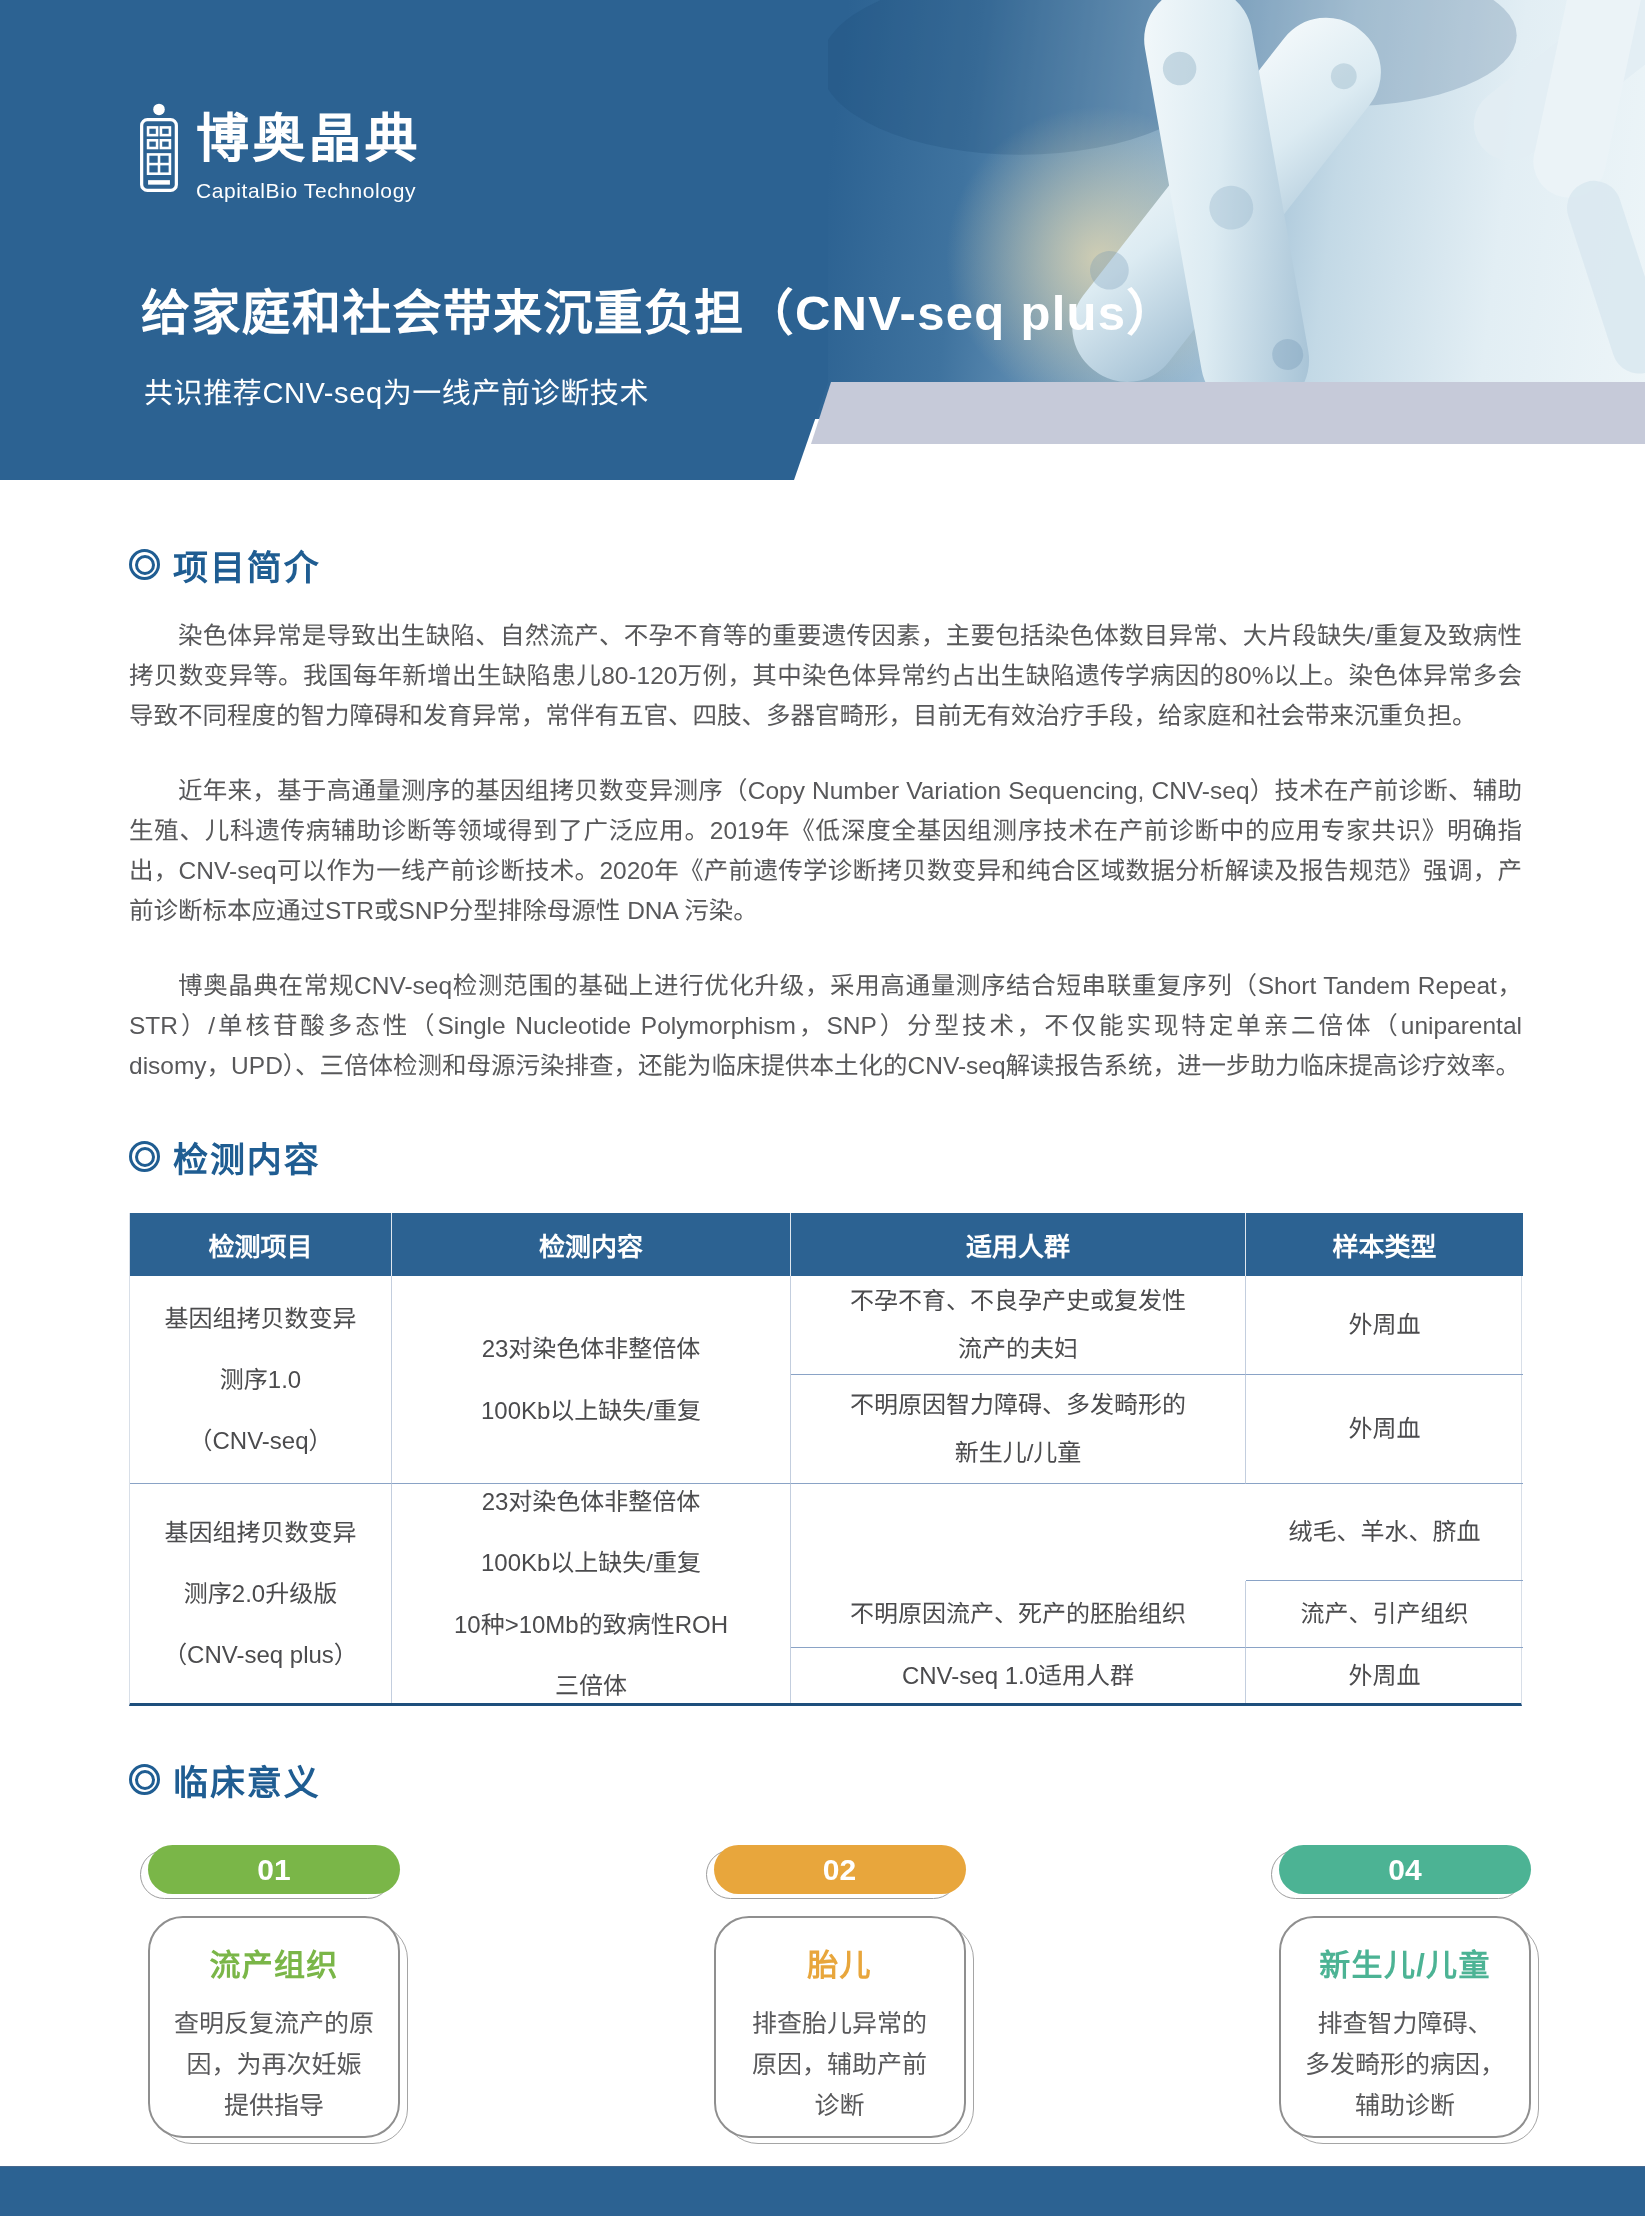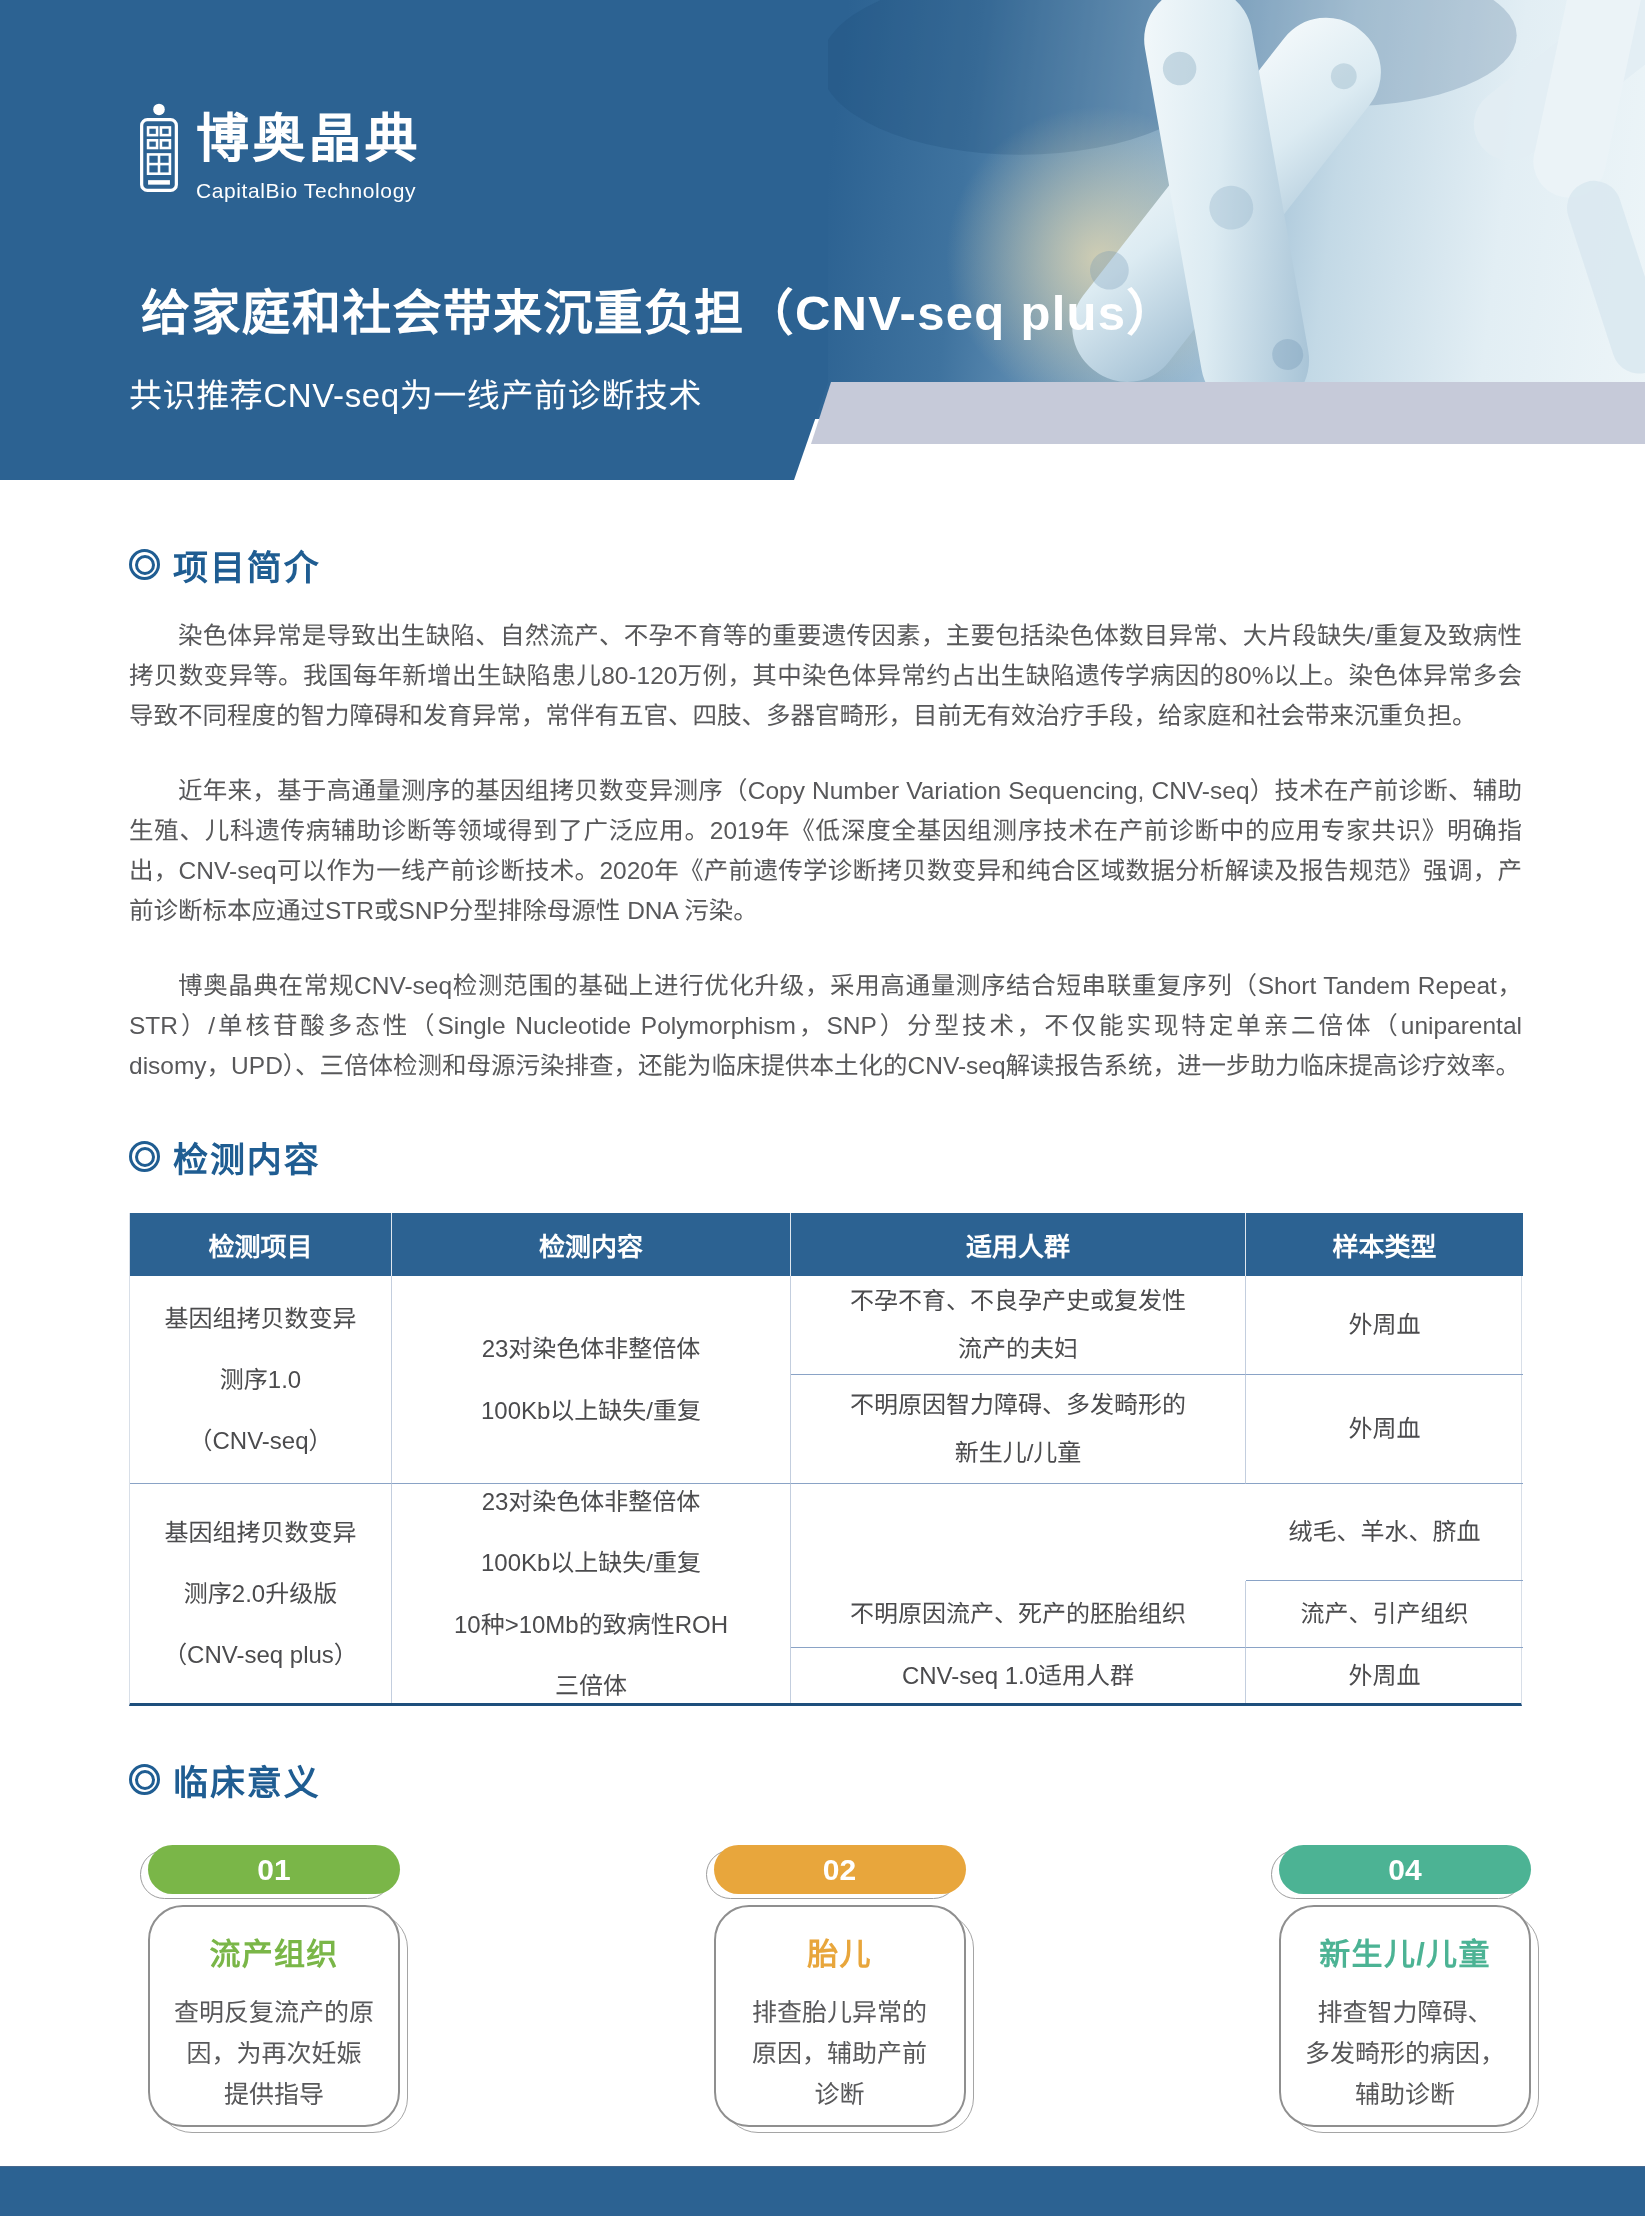--- a/index.html
+++ b/index.html
@@ -18,22 +18,22 @@
   .blue-wedge { position:absolute; top:0; left:0; width:1646px; height:480px;
     background:var(--primary,#2c6292);
     clip-path:polygon(0 0,828px 0,828px 382px,794px 480px,0 480px); }
 
   .logo { position:absolute; left:139px; top:103px; display:flex; gap:17px; align-items:flex-start; z-index:5; }
   .logo-cn { color:#fff; font-size:53px; font-weight:bold; letter-spacing:3.2px; line-height:1; margin-top:9px; }
   .logo-en { color:#fff; font-size:21px; letter-spacing:0.6px; margin-top:14px; }
 
   .title { position:absolute; left:141px; top:273px; z-index:5; margin:0;
     color:#fff; font-size:49px; font-weight:bold; letter-spacing:1.3px; }
-  .subtitle { position:absolute; left:129px; top:369px; z-index:5;
-    color:#fff; font-size:33px; letter-spacing:0.6px; }
+  .subtitle { position:absolute; left:144px; top:369px; z-index:5;
+    color:#fff; font-size:29px; letter-spacing:0.6px; }
 
   
   .sec-head { display:flex; align-items:center; gap:13px; margin-left:129px; }
   .sec-head.first { margin-top:59px; }
   .sec-head.mid { margin-top:45px; }
   .sec-head.last { margin-top:48px; }
   .bullseye { width:31px; height:31px; border:3.9px solid var(--heading,#1f5d92); border-radius:50%;
     display:flex; align-items:center; justify-content:center; flex:0 0 auto; }
   .bullseye::after { content:""; width:14px; height:14px; border:3.2px solid var(--heading,#1f5d92); border-radius:50%; }
   .sec-title { color:var(--heading,#1f5d92); font-size:35px; font-weight:bold; letter-spacing:1.9px; }
@@ -67,21 +67,21 @@
   .pop2c{grid-area:6/3/7/4;} .samp2c{grid-area:6/4/7/5;}
 
   
   .cards { margin:40px 115px 0 148px; display:flex; justify-content:space-between; }
   .card { width:252px; --accent:#7ab648; }
   .pill-wrap { position:relative; height:49px; }
   .pill-ghost { position:absolute; left:-7.7px; top:5.2px; width:100%; height:100%;
     border:1.9px solid #9d9d9d; border-radius:27px; background:#fff; }
   .pill { position:absolute; inset:0; background:var(--accent); border-radius:27px;
     color:#fff; font-size:30px; font-weight:bold; display:flex; align-items:center; justify-content:center; }
-  .cbody-wrap { position:relative; margin-top:11px; height:222px; }
+  .cbody-wrap { position:relative; margin-top:22px; height:222px; }
   .cbody-ghost { position:absolute; left:9px; top:7.7px; right:-8.4px; bottom:-5.8px;
     border:1.9px solid #a5a5a5; border-radius:35px; background:#fff; }
   .cbody { position:absolute; inset:0; background:#fff; border:2.6px solid #8f8f8f; border-radius:35px;
     padding:22px 5.2px 0; text-align:center; }
   .ctitle { color:var(--accent); font-size:31px; font-weight:bold; letter-spacing:1.3px; }
   .cdesc { margin-top:18px; color:var(--bodytext,#58585a); font-size:25px; line-height:41px; white-space:pre-line; }
 
   
   .footer { position:absolute; left:0; bottom:0; width:1646px; height:50px;
     background:var(--primary,#2c6292); border-top:1.3px solid #47688d; }

